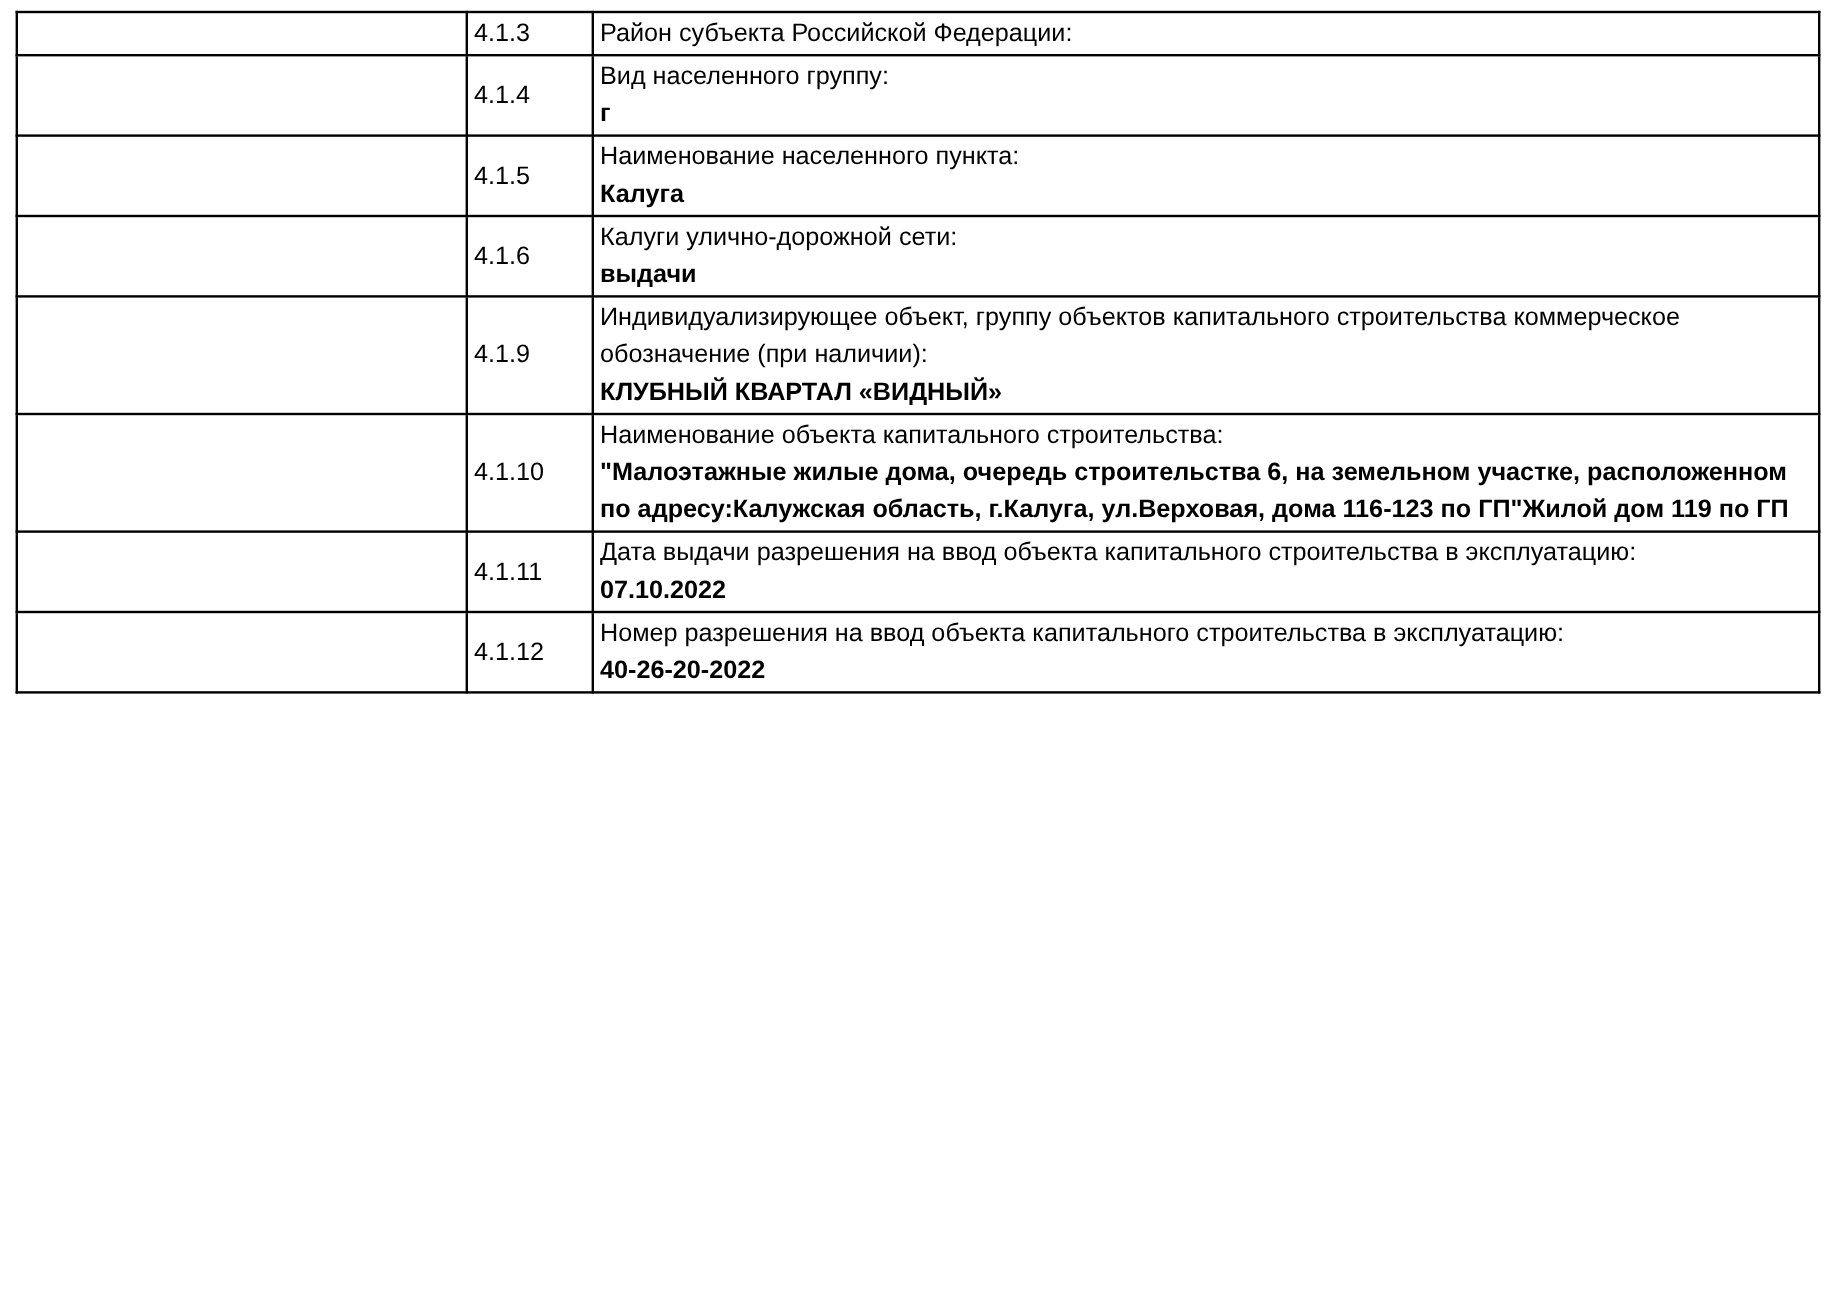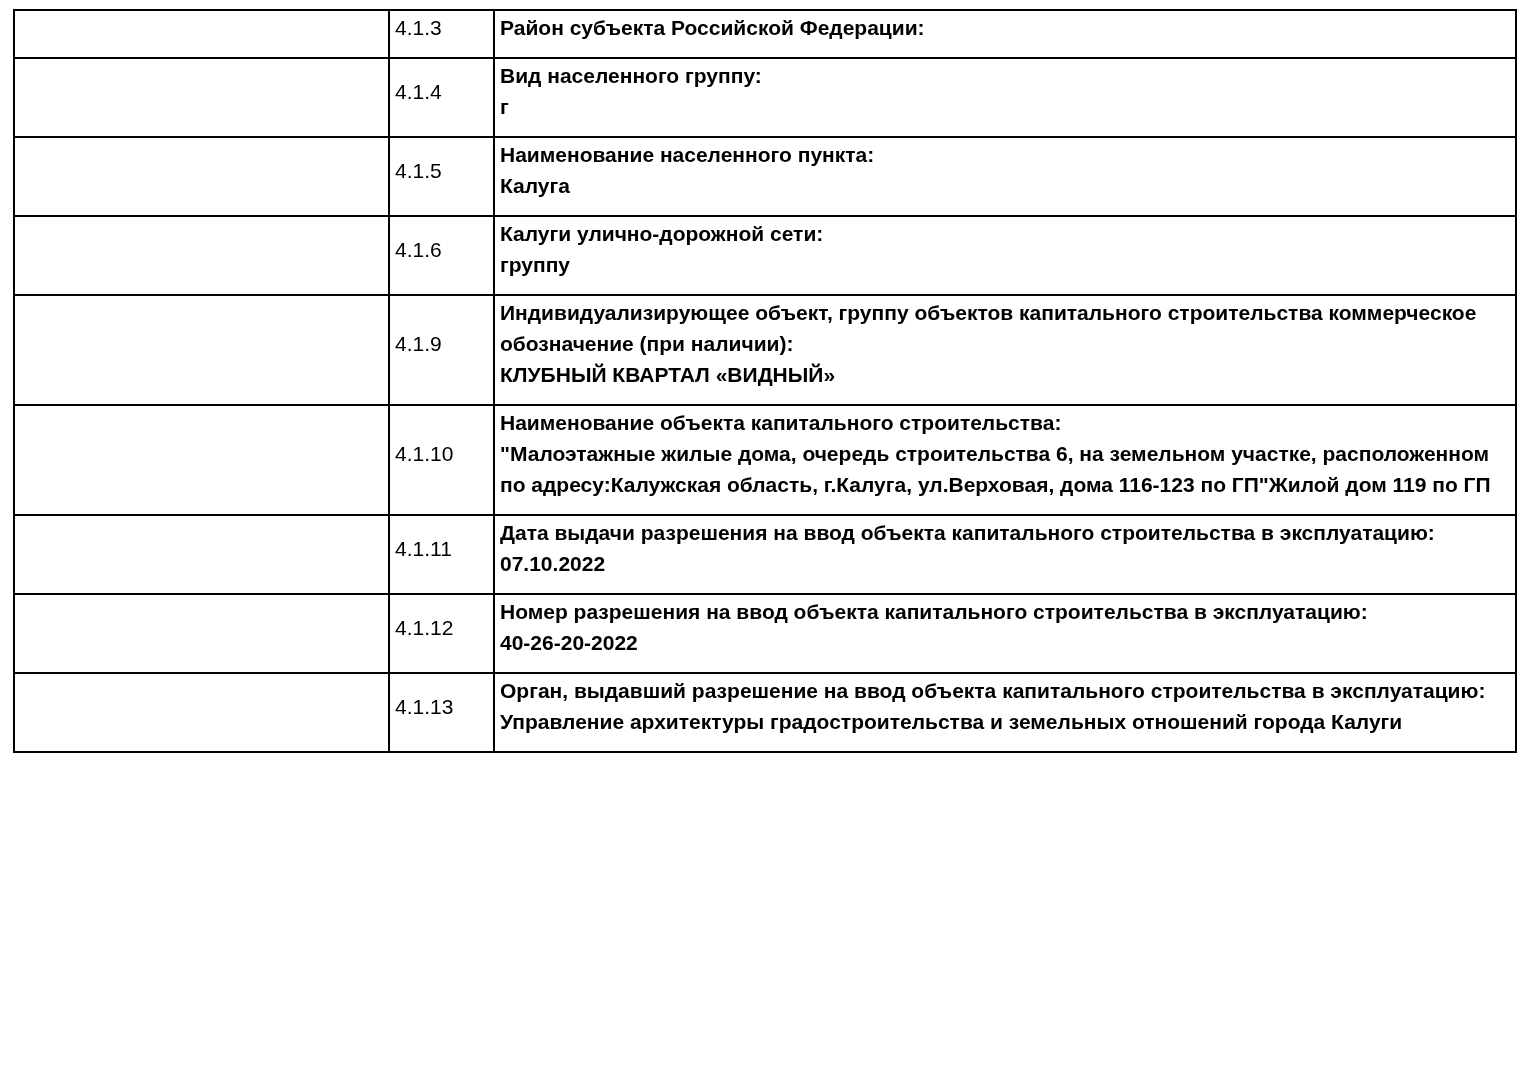--- a/index.html
+++ b/index.html
@@ -20,36 +20,36 @@
     left: 13px;
     top: 9px;
     width: 1502px;
     border-collapse: collapse;
     table-layout: fixed;
   }
   table.doc-table td {
     border: 2px solid #000000;
     font-size: 21px;
     line-height: 31px;
-    padding: 1px 4px 14px 5px;
+    padding: 1px 4px 2px 5px;
     overflow: hidden;
     word-wrap: break-word;
   }
   td.cell-blank {
     vertical-align: middle;
   }
   td.cell-num {
     vertical-align: middle;
     padding-left: 4px;
   }
   td.cell-content {
     vertical-align: top;
   }
   .field-label {
-    font-weight: bold;
+    font-weight: normal;
   }
   .field-value {
     font-weight: bold;
   }
   .value-prefix {
     font-weight: normal;
   }
 </style>
 </head>
 <body>
@@ -86,21 +86,21 @@
       <div class="field-label">Наименование населенного пункта:</div>
       <div class="field-value"><span class="value-prefix"></span><span class="value-text">Калуга</span></div>
     </td>
   </tr>
 
   <tr>
     <td class="cell-blank"></td>
     <td class="cell-num">4.1.6</td>
     <td class="cell-content">
       <div class="field-label">Калуги улично-дорожной сети:</div>
-      <div class="field-value"><span class="value-prefix"></span><span class="value-text">группу</span></div>
+      <div class="field-value"><span class="value-prefix"></span><span class="value-text">выдачи</span></div>
     </td>
   </tr>
 
 
 
   <tr>
     <td class="cell-blank"></td>
     <td class="cell-num">4.1.9</td>
     <td class="cell-content">
       <div class="field-label">Индивидуализирующее объект, группу объектов капитального строительства коммерческое обозначение (при наличии):</div>
@@ -128,22 +128,14 @@
 
   <tr>
     <td class="cell-blank"></td>
     <td class="cell-num">4.1.12</td>
     <td class="cell-content">
       <div class="field-label">Номер разрешения на ввод объекта капитального строительства в эксплуатацию:</div>
       <div class="field-value"><span class="value-prefix"></span><span class="value-text">40-26-20-2022</span></div>
     </td>
   </tr>
 
-  <tr>
-    <td class="cell-blank"></td>
-    <td class="cell-num">4.1.13</td>
-    <td class="cell-content">
-      <div class="field-label">Орган, выдавший разрешение на ввод объекта капитального строительства в эксплуатацию:</div>
-      <div class="field-value"><span class="value-prefix"></span><span class="value-text">Управление архитектуры градостроительства и земельных отношений города Калуги</span></div>
-    </td>
-  </tr>
 </tbody>
 </table>
 
 </body></html>

